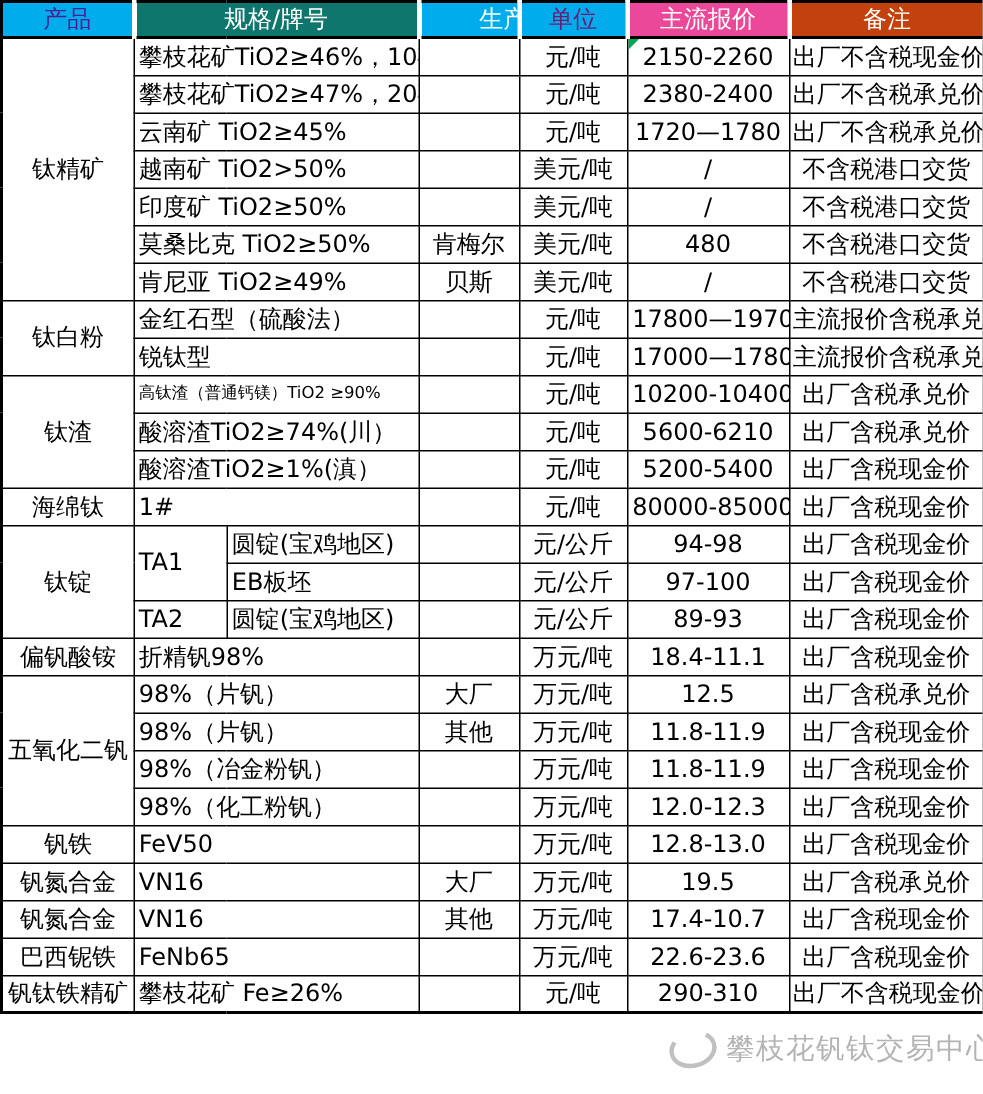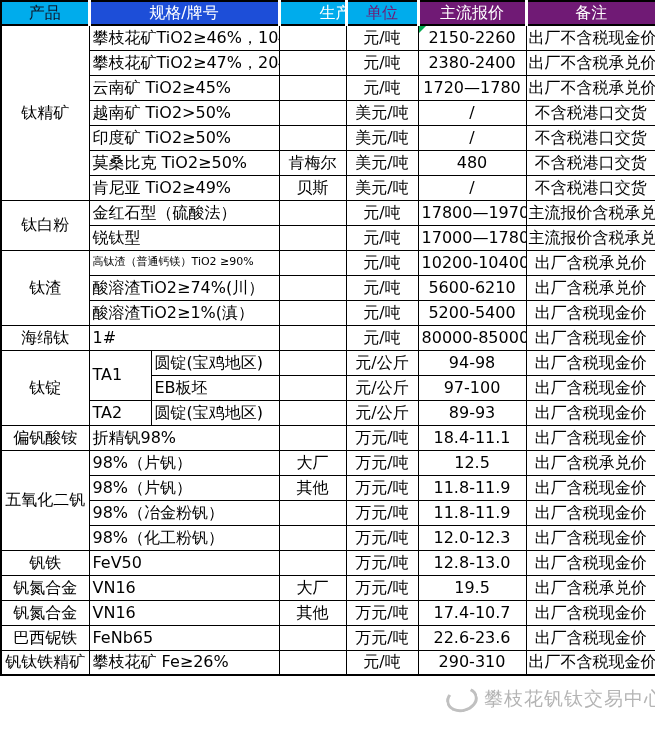--- a/index.html
+++ b/index.html
@@ -82,26 +82,26 @@
     <col style="width:88px">
     <col style="width:62px">
     <col style="width:128px">
     <col style="width:67px">
     <col style="width:72px">
     <col style="width:108px">
     <col style="width:130px">
   </colgroup>
   <thead>
     <tr id="header-row">
-        <th style="background: rgb(0, 172, 236); color: #0f172a;">产品</th>
-        <th colspan="2" style="background: #1d4ed8; color: rgb(255, 255, 255);">规格/牌号</th>
+        <th style="background: rgb(0, 172, 236); color: #4c1d95;">产品</th>
+        <th colspan="2" style="background: #0f766e; color: rgb(255, 255, 255);">规格/牌号</th>
         <th style="background: rgb(0, 172, 236); color: rgb(255, 255, 255); padding-left: 39px;">生产厂家</th>
         <th style="background: rgb(0, 172, 236); color: #701a75;">单位</th>
-        <th style="background: #701a75; color: rgb(255, 255, 255); text-align: center;">主流报价</th>
-        <th style="background: #701a75; color: rgb(255, 255, 255);">备注</th>
+        <th style="background: #ec4899; color: rgb(255, 255, 255); text-align: center;">主流报价</th>
+        <th style="background: #c2410c; color: rgb(255, 255, 255);">备注</th>
       </tr>
   </thead>
   <tbody id="table-body">
       <tr>
         <td class="p" rowspan="7"><span>钛精矿</span></td>
         <td class="s" colspan="2"><span>攀枝花矿TiO2≥46%，10矿</span></td>
         <td class="m"><span></span></td>
         <td class="u"><span>元/吨</span></td>
         <td class="pr rel"><span>2150-2260</span><span class="flag" style="border-top-color: rgb(0, 169, 79);"></span></td>
         <td class="n"><span>出厂不含税现金价</span></td>

